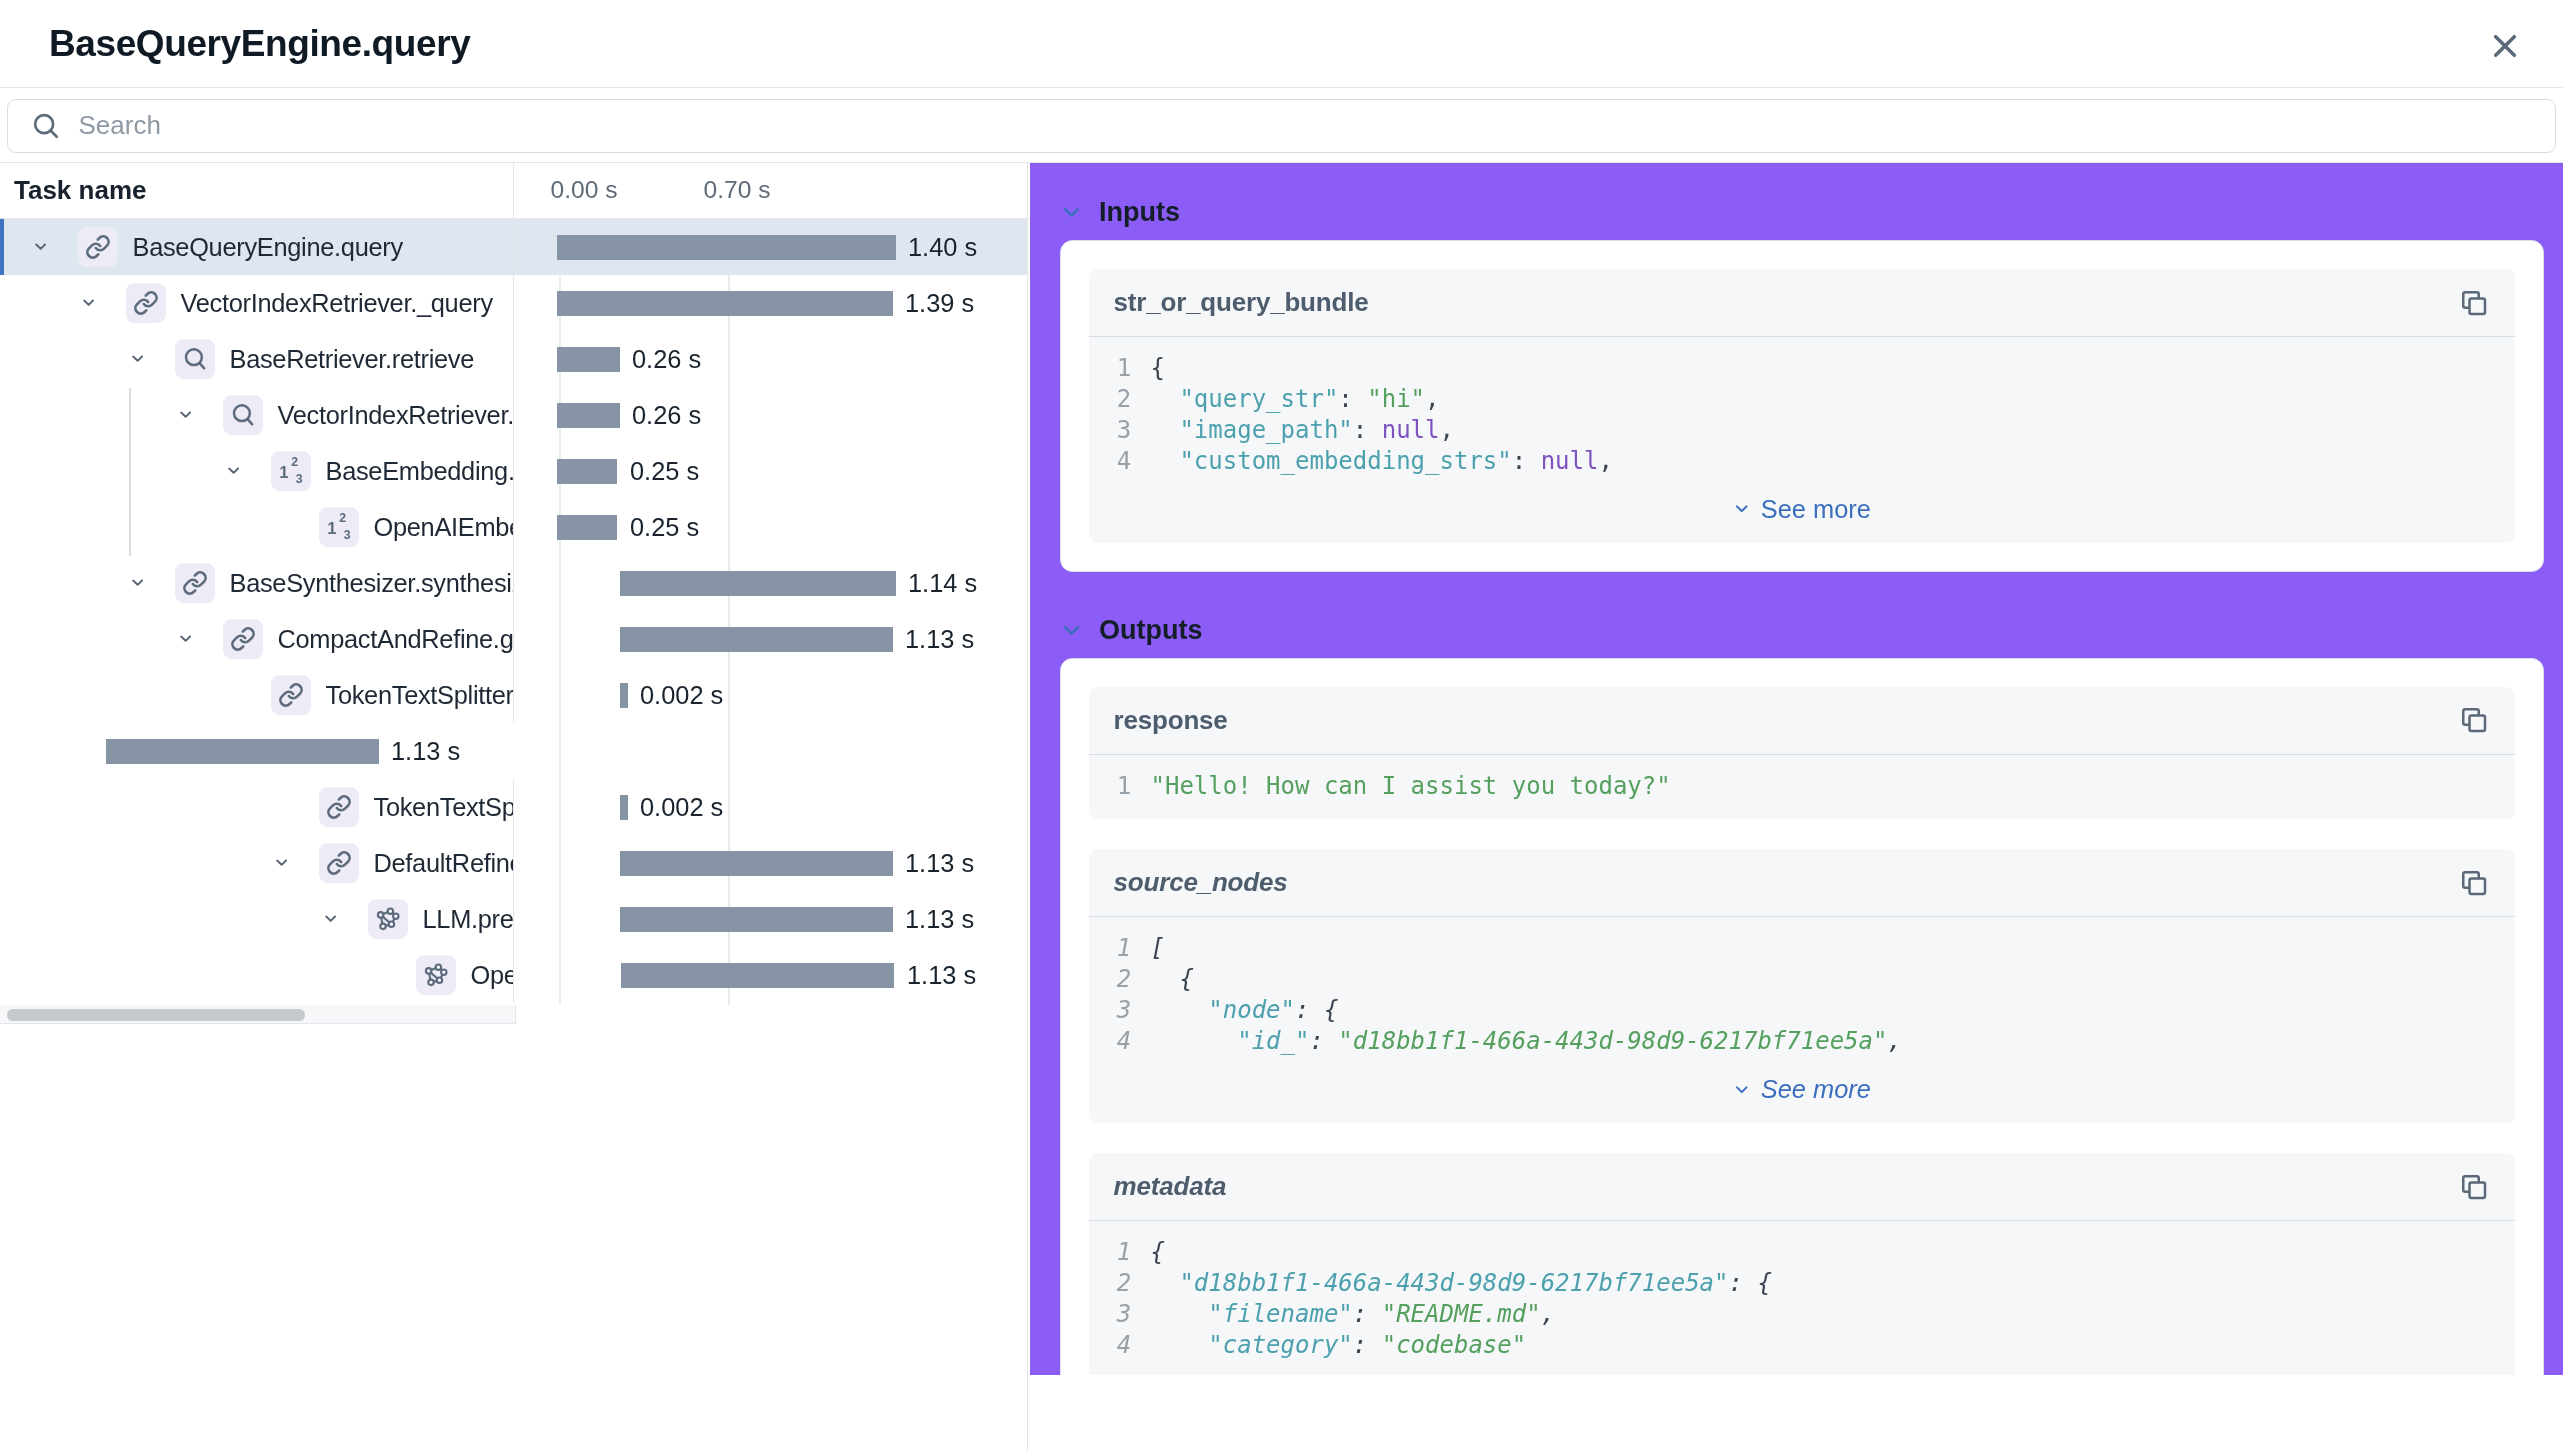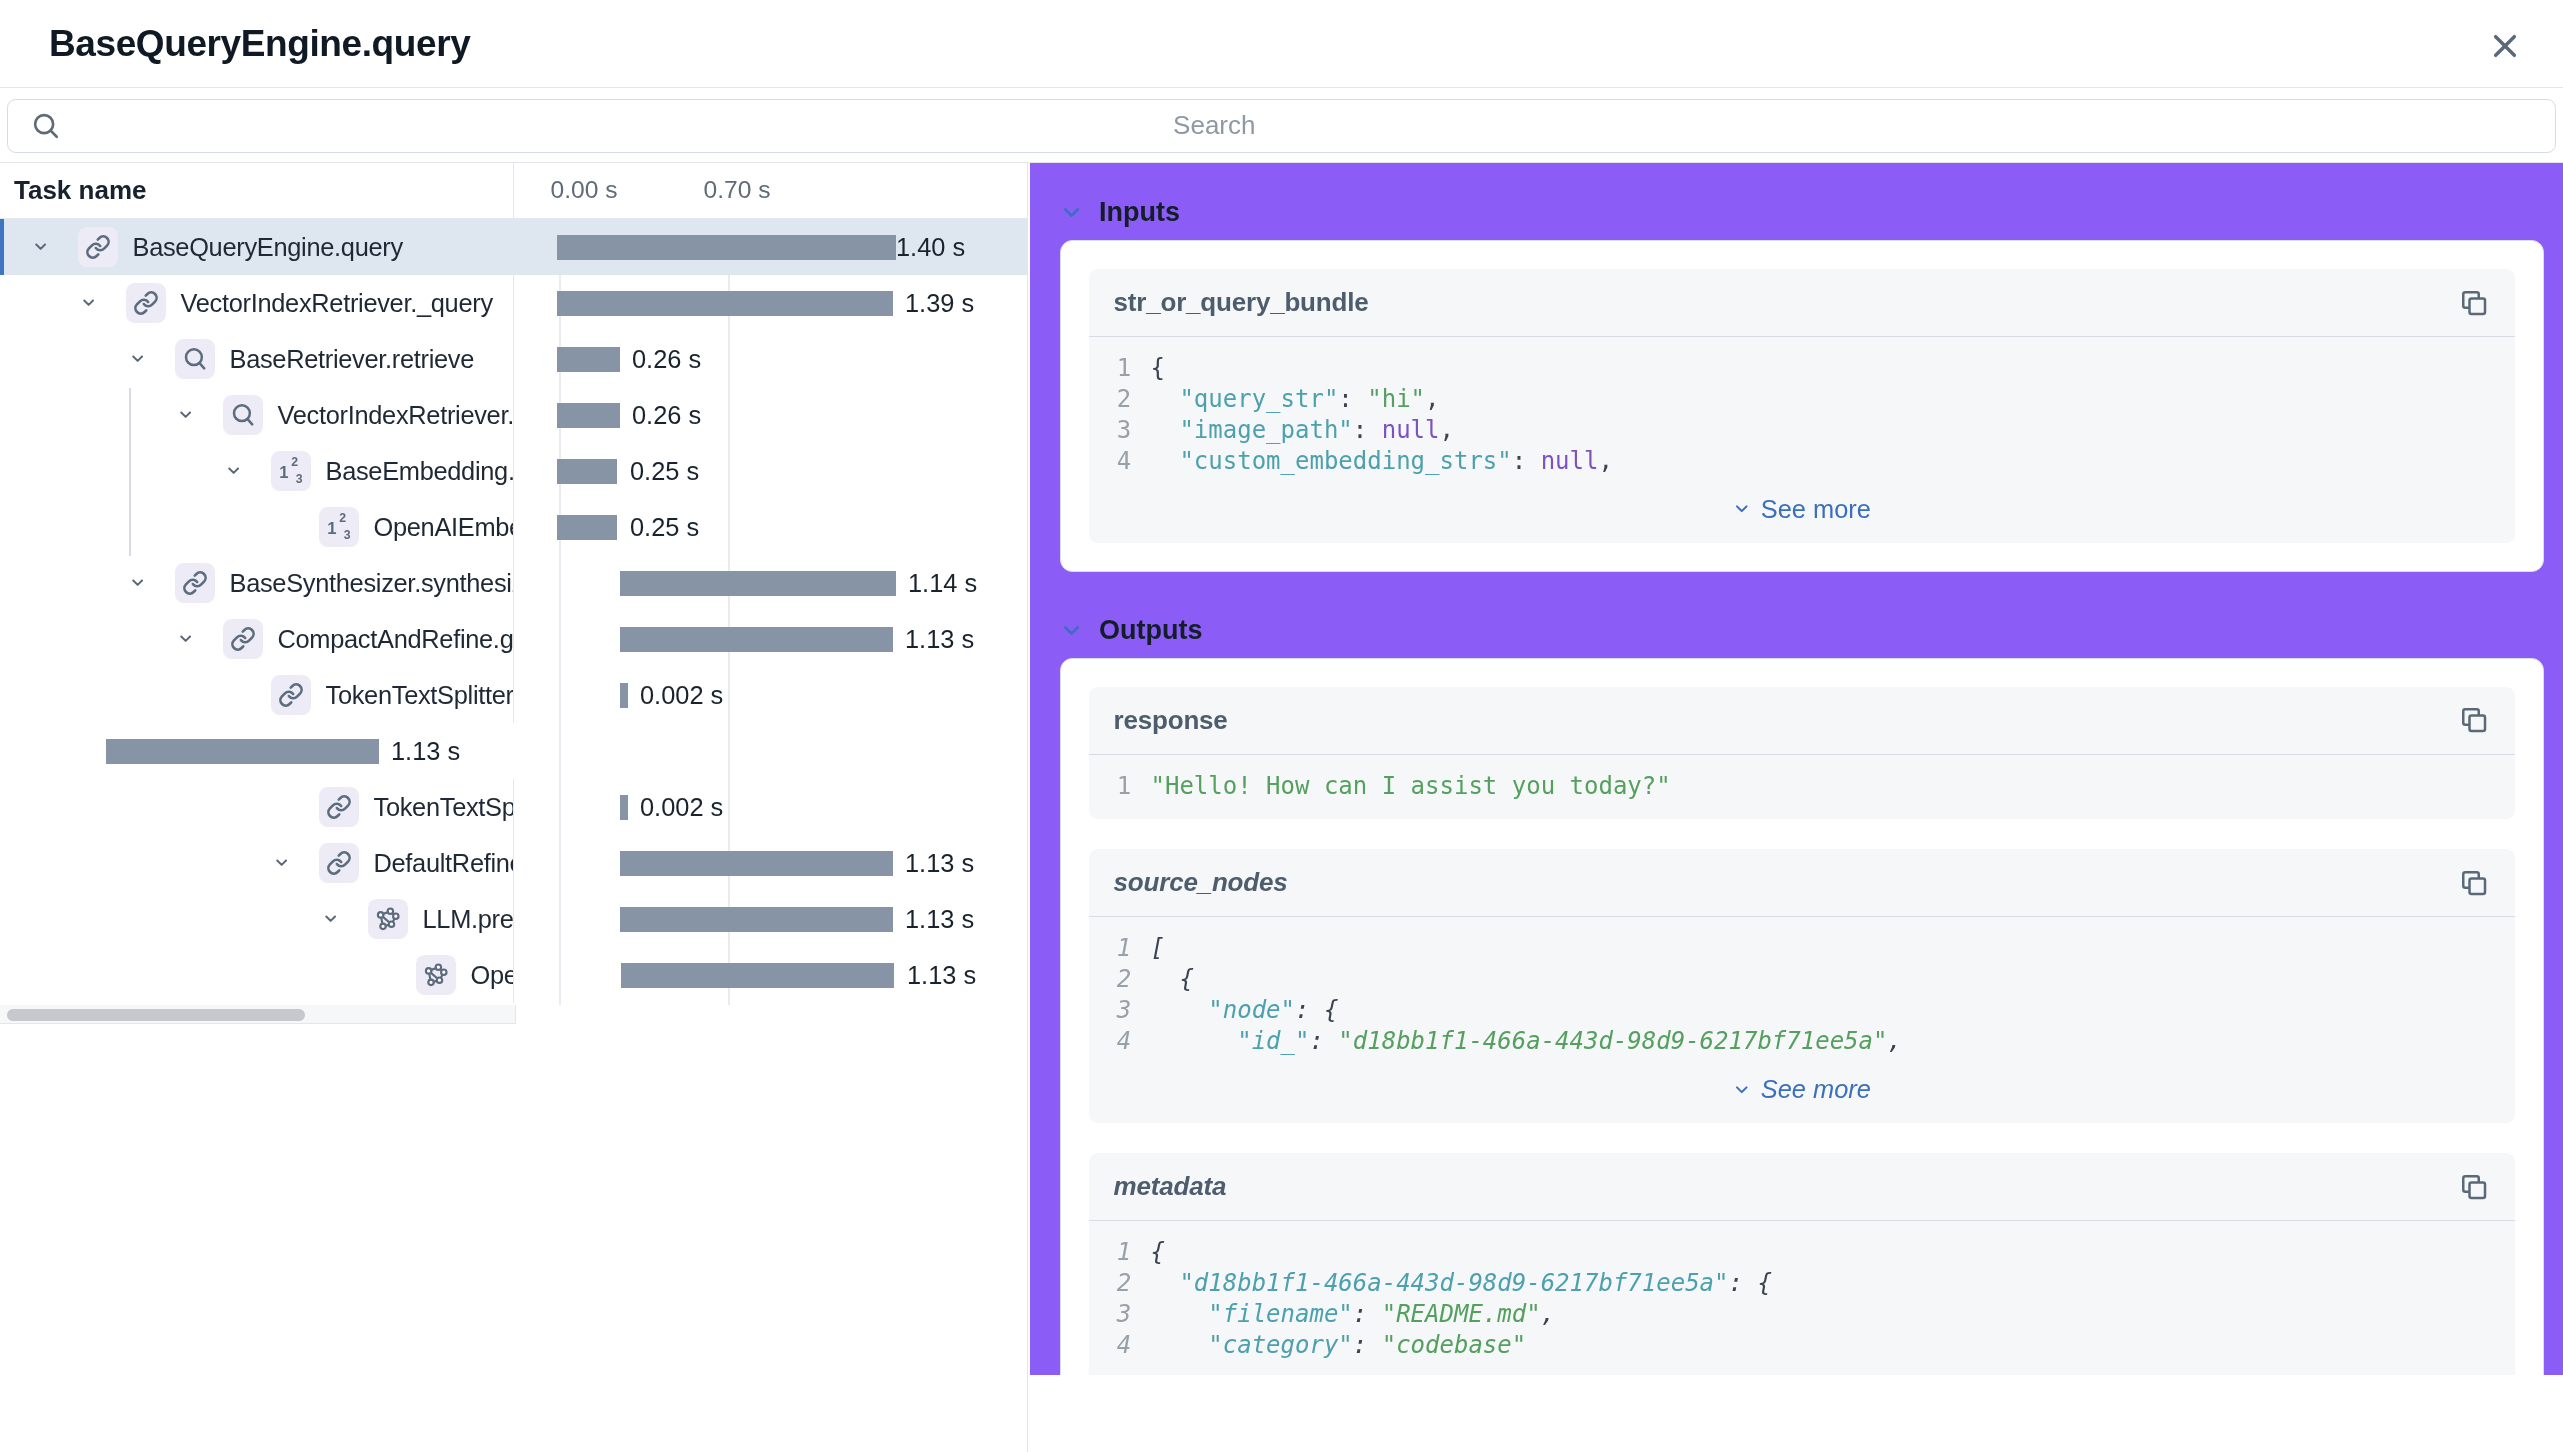--- a/index.html
+++ b/index.html
@@ -16,21 +16,21 @@
   .close-btn { position:absolute; right:39px; top:26px; width:39px; height:39px; border:none;
                background:transparent; cursor:pointer; display:flex; align-items:center; justify-content:center; }
 
   
   .search-region { position:absolute; left:0; top:89px; width:100%; height:74px;
                    border-bottom:1.8px solid var(--panel_border,#e3e7ec); }
   .search-box { position:absolute; left:7px; right:7px; top:9.6px; height:54px;
                 border:1.8px solid #d7dce2; border-radius:8.8px; background:#fff;
                 display:flex; align-items:center; padding-left:23px; }
   .search-box input { border:none; outline:none; font-size:26px; color:#3a4552; width:90%;
-                      margin-left:17.5px; font-family:"Liberation Sans", sans-serif; background:transparent;text-align:center; }
+                      margin-left:17.5px; font-family:"Liberation Sans", sans-serif; background:transparent; }
   .search-box input::placeholder { color:#8e99a5; }
 
   
   .trace { position:absolute; left:0; top:163px; width:1028px; height:1289px;
            border-right:1.8px solid var(--panel_border,#e3e7ec); background:#fff; }
   .grid-line { position:absolute; top:56px; width:1.8px; height:786px; background:#e8ecf0; z-index:1; }
   .trace-header { position:relative; display:flex; height:56px; z-index:2;
                   border-bottom:1.8px solid var(--panel_border,#e3e7ec); }
   .th-name { width:514px; flex:none; border-right:1.8px solid var(--panel_border,#e3e7ec);
              display:flex; align-items:center; padding-left:14px;
@@ -142,21 +142,21 @@
             <span class="chip">
               <svg class="icon" width="26" height="26" viewBox="0 0 24 24" fill="none" stroke="#5c6b7d" stroke-width="2.4" stroke-linecap="round" stroke-linejoin="round">
                 <path d="M10 13a5 5 0 0 0 7.54.54l2.83-2.83a5 5 0 0 0-7.07-7.07l-1.55 1.54"></path>
                 <path d="M14 11a5 5 0 0 0-7.54-.54l-2.83 2.83a5 5 0 0 0 7.07 7.07l1.54-1.54"></path>
               </svg>
             </span>
             <span class="tlabel">BaseQueryEngine.query</span>
           </div>
           <div class="tbar">
             <div class="bar" style="left: 43px; width: 339px;"></div>
-            <div class="durlabel" style="left: 382px;">1.40 s</div>
+            <div class="durlabel" style="left: 394px;">1.40 s</div>
           </div>
         </div>
         <div class="trow">
           <div class="tname">
             <span class="chev-slot" style="margin-left: 69px;">
               <svg class="icon" width="19.3" height="19.3" viewBox="0 0 22 22" fill="none" stroke="#5a6878" stroke-width="2.3" stroke-linecap="round" stroke-linejoin="round">
                 <polyline points="6,8.5 11,13.5 16,8.5"></polyline>
               </svg>
             </span>
             <span class="chip">

